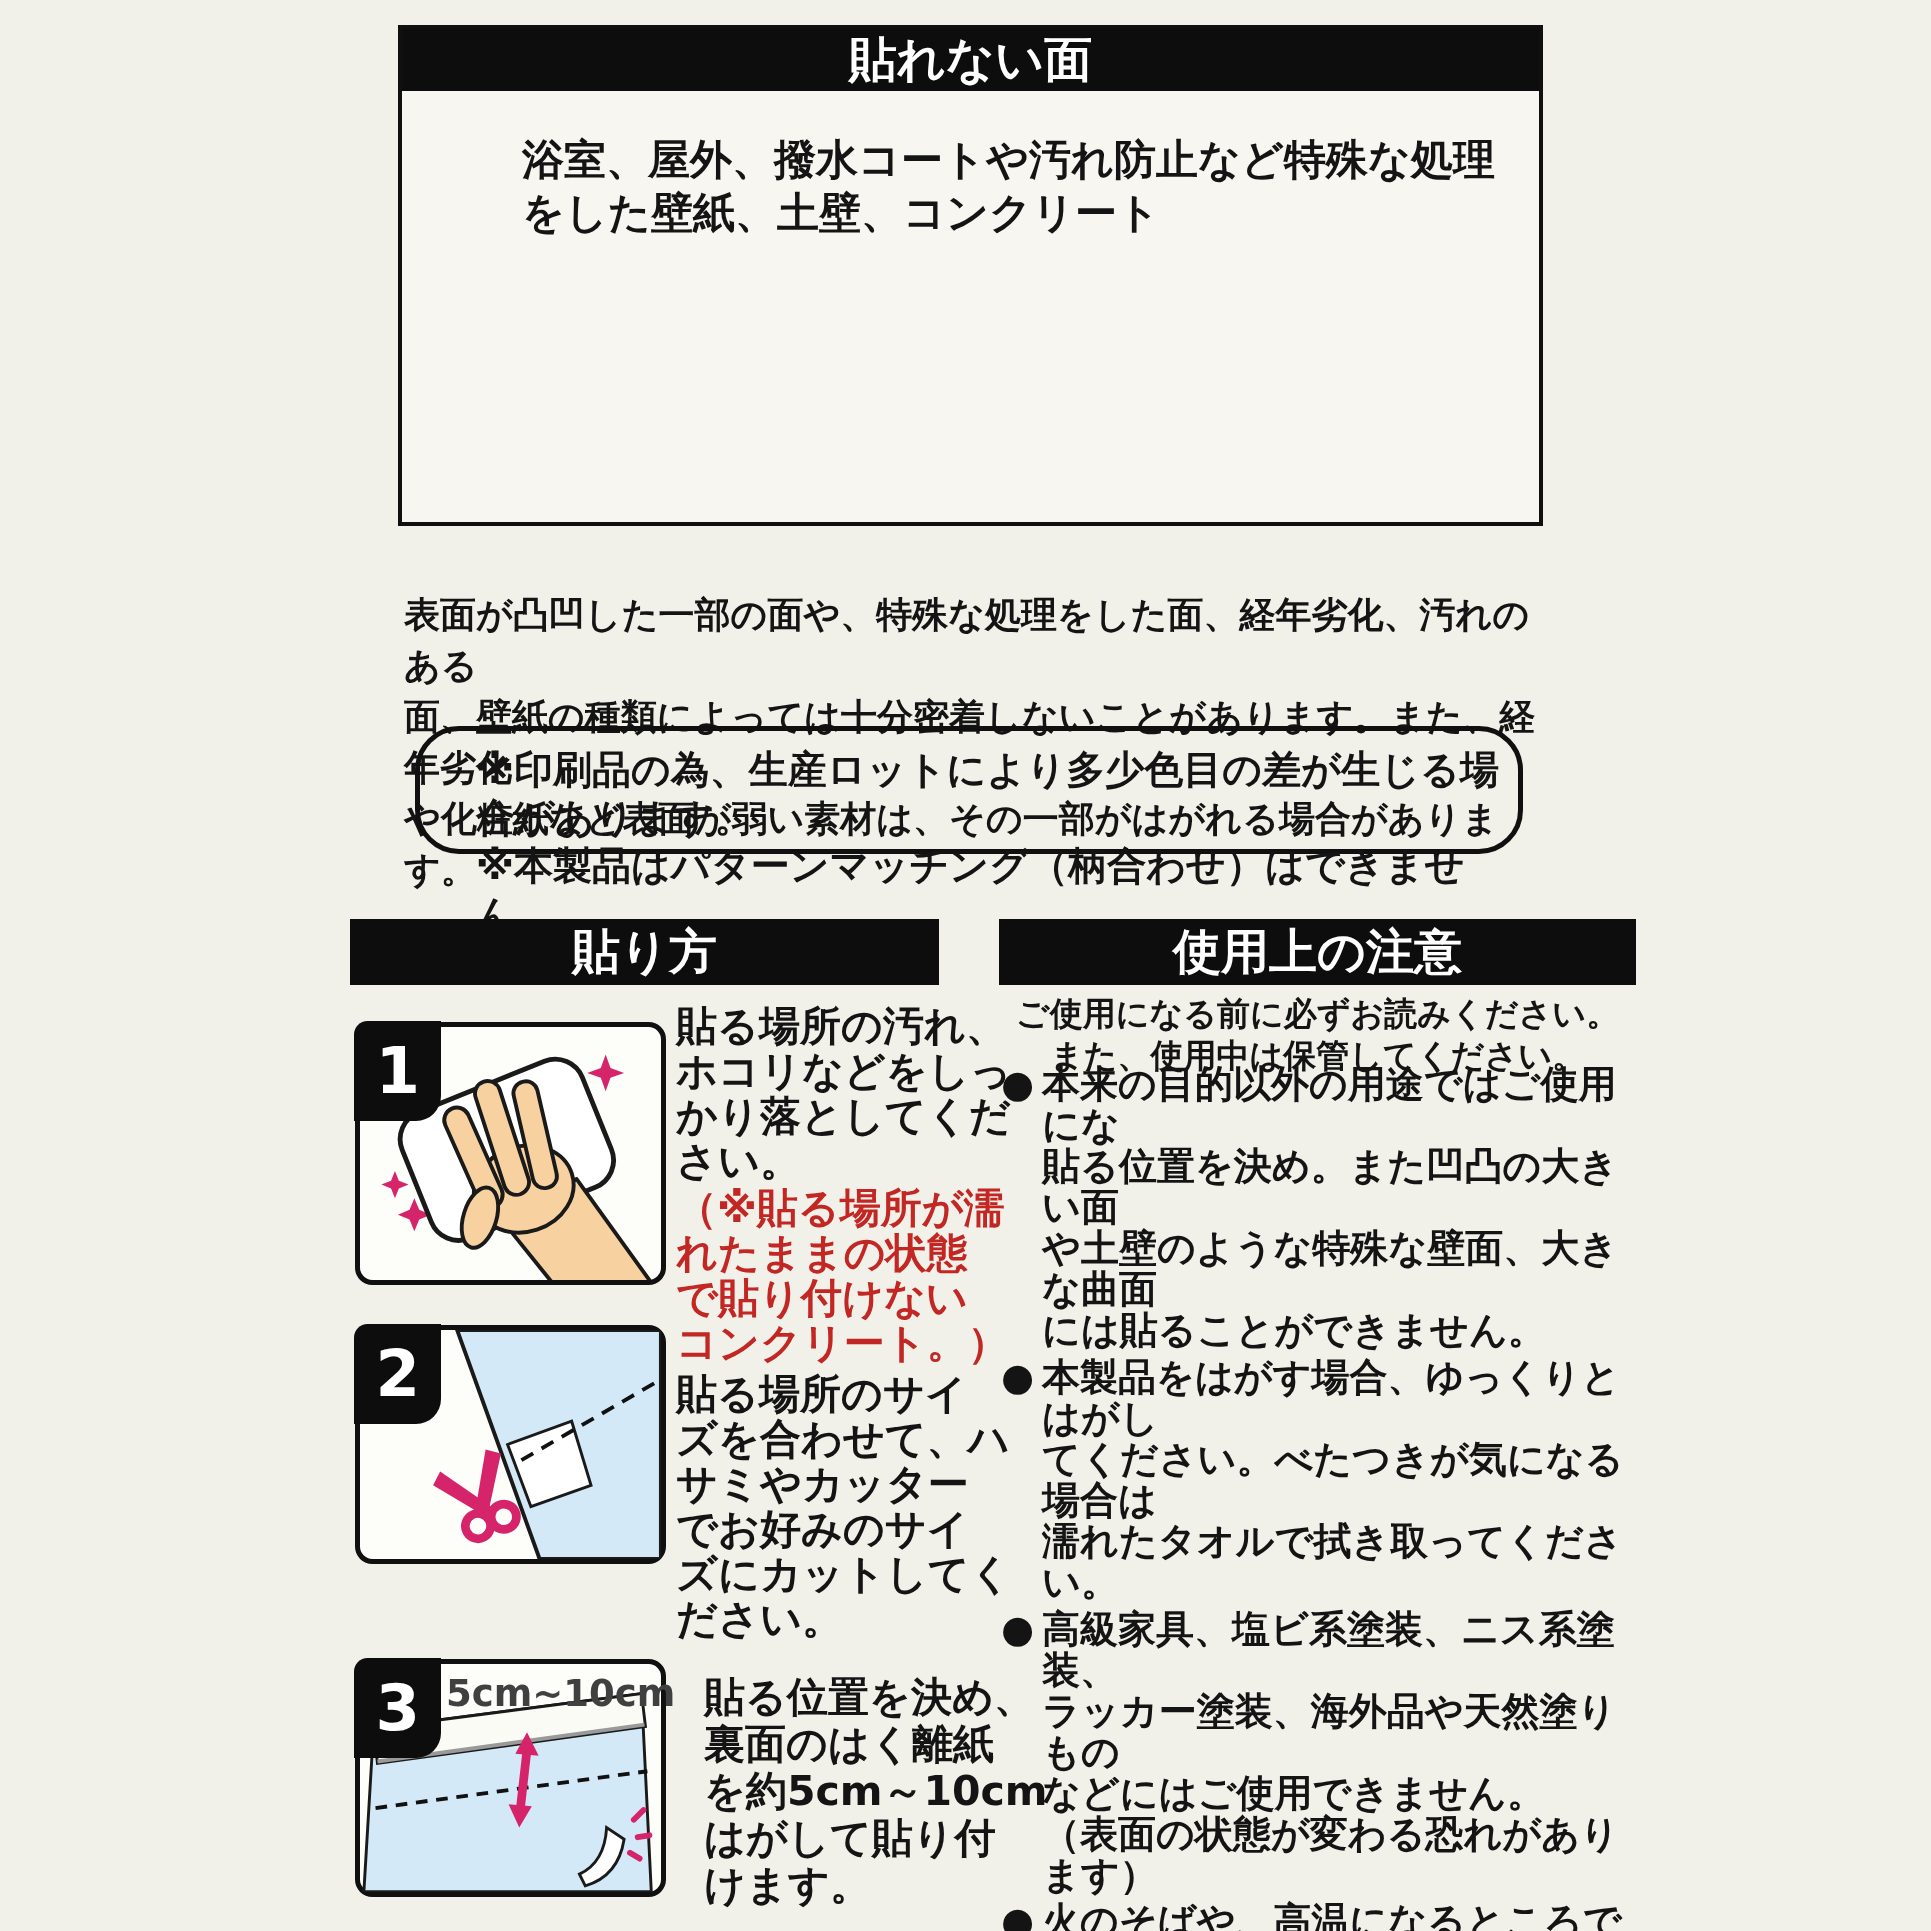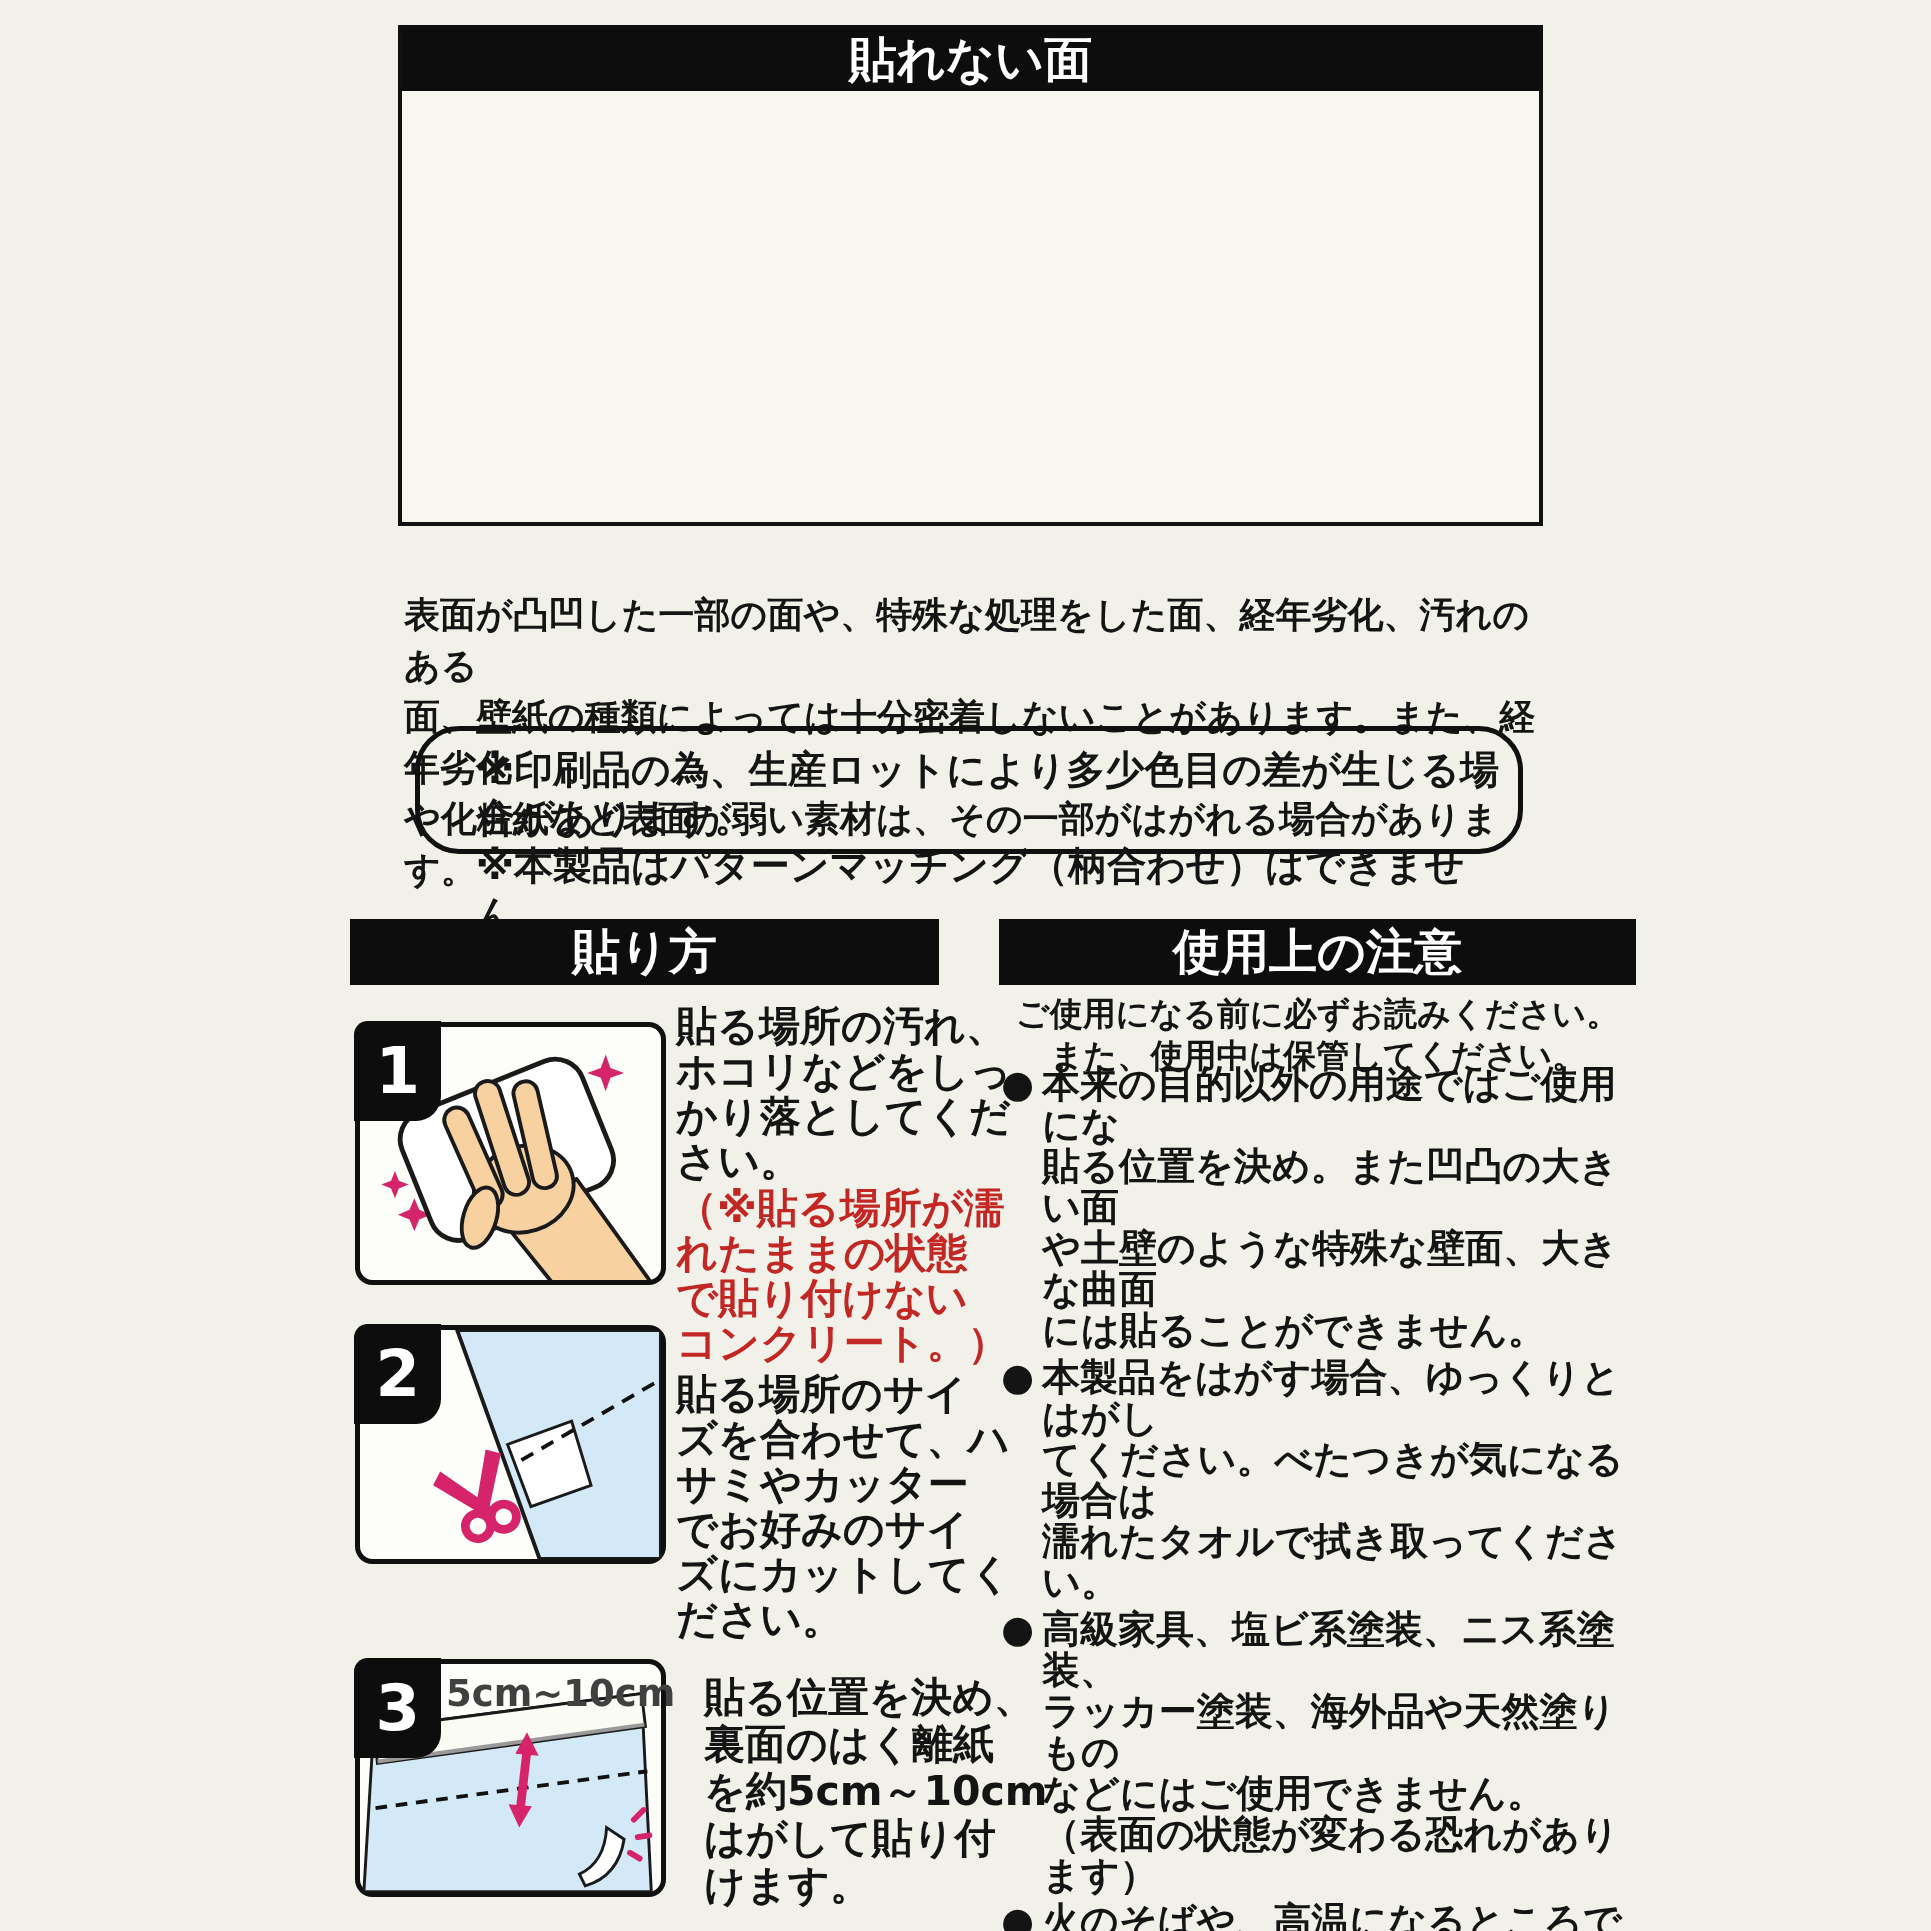--- a/index.html
+++ b/index.html
@@ -57,20 +57,22 @@
   .caution-list{left:1001px;top:1064px;width:653px;}
   .c-item{position:relative;padding-left:41px;font-size:38px;font-weight:700;line-height:41px;
           margin-bottom:5.8px;}
   .c-bullet{position:absolute;left:0;top:0;font-size:38px;}
 </style>
 </head>
 <body>
 
 <div class="abs surfaces-box">
   <div class="hbar">貼れない面</div>
+  <div class="surf-body ng pre">浴室、屋外、撥水コートや汚れ防止など特殊な処理
+をした壁紙、土壁、コンクリート</div>
 </div>
 
 <div class="abs adhesion pre">表面が凸凹した一部の面や、特殊な処理をした面、経年劣化、汚れのある
 面、壁紙の種類によっては十分密着しないことがあります。また、経年劣化
 や化粧紙など表面が弱い素材は、その一部がはがれる場合があります。</div>
 
 <div class="abs note-box pre">※印刷品の為、生産ロットにより多少色目の差が生じる場合があります。
 ※本製品はパターンマッチング（柄合わせ）はできません。</div>
 
 <div class="abs hbar howto-bar">貼り方</div>

